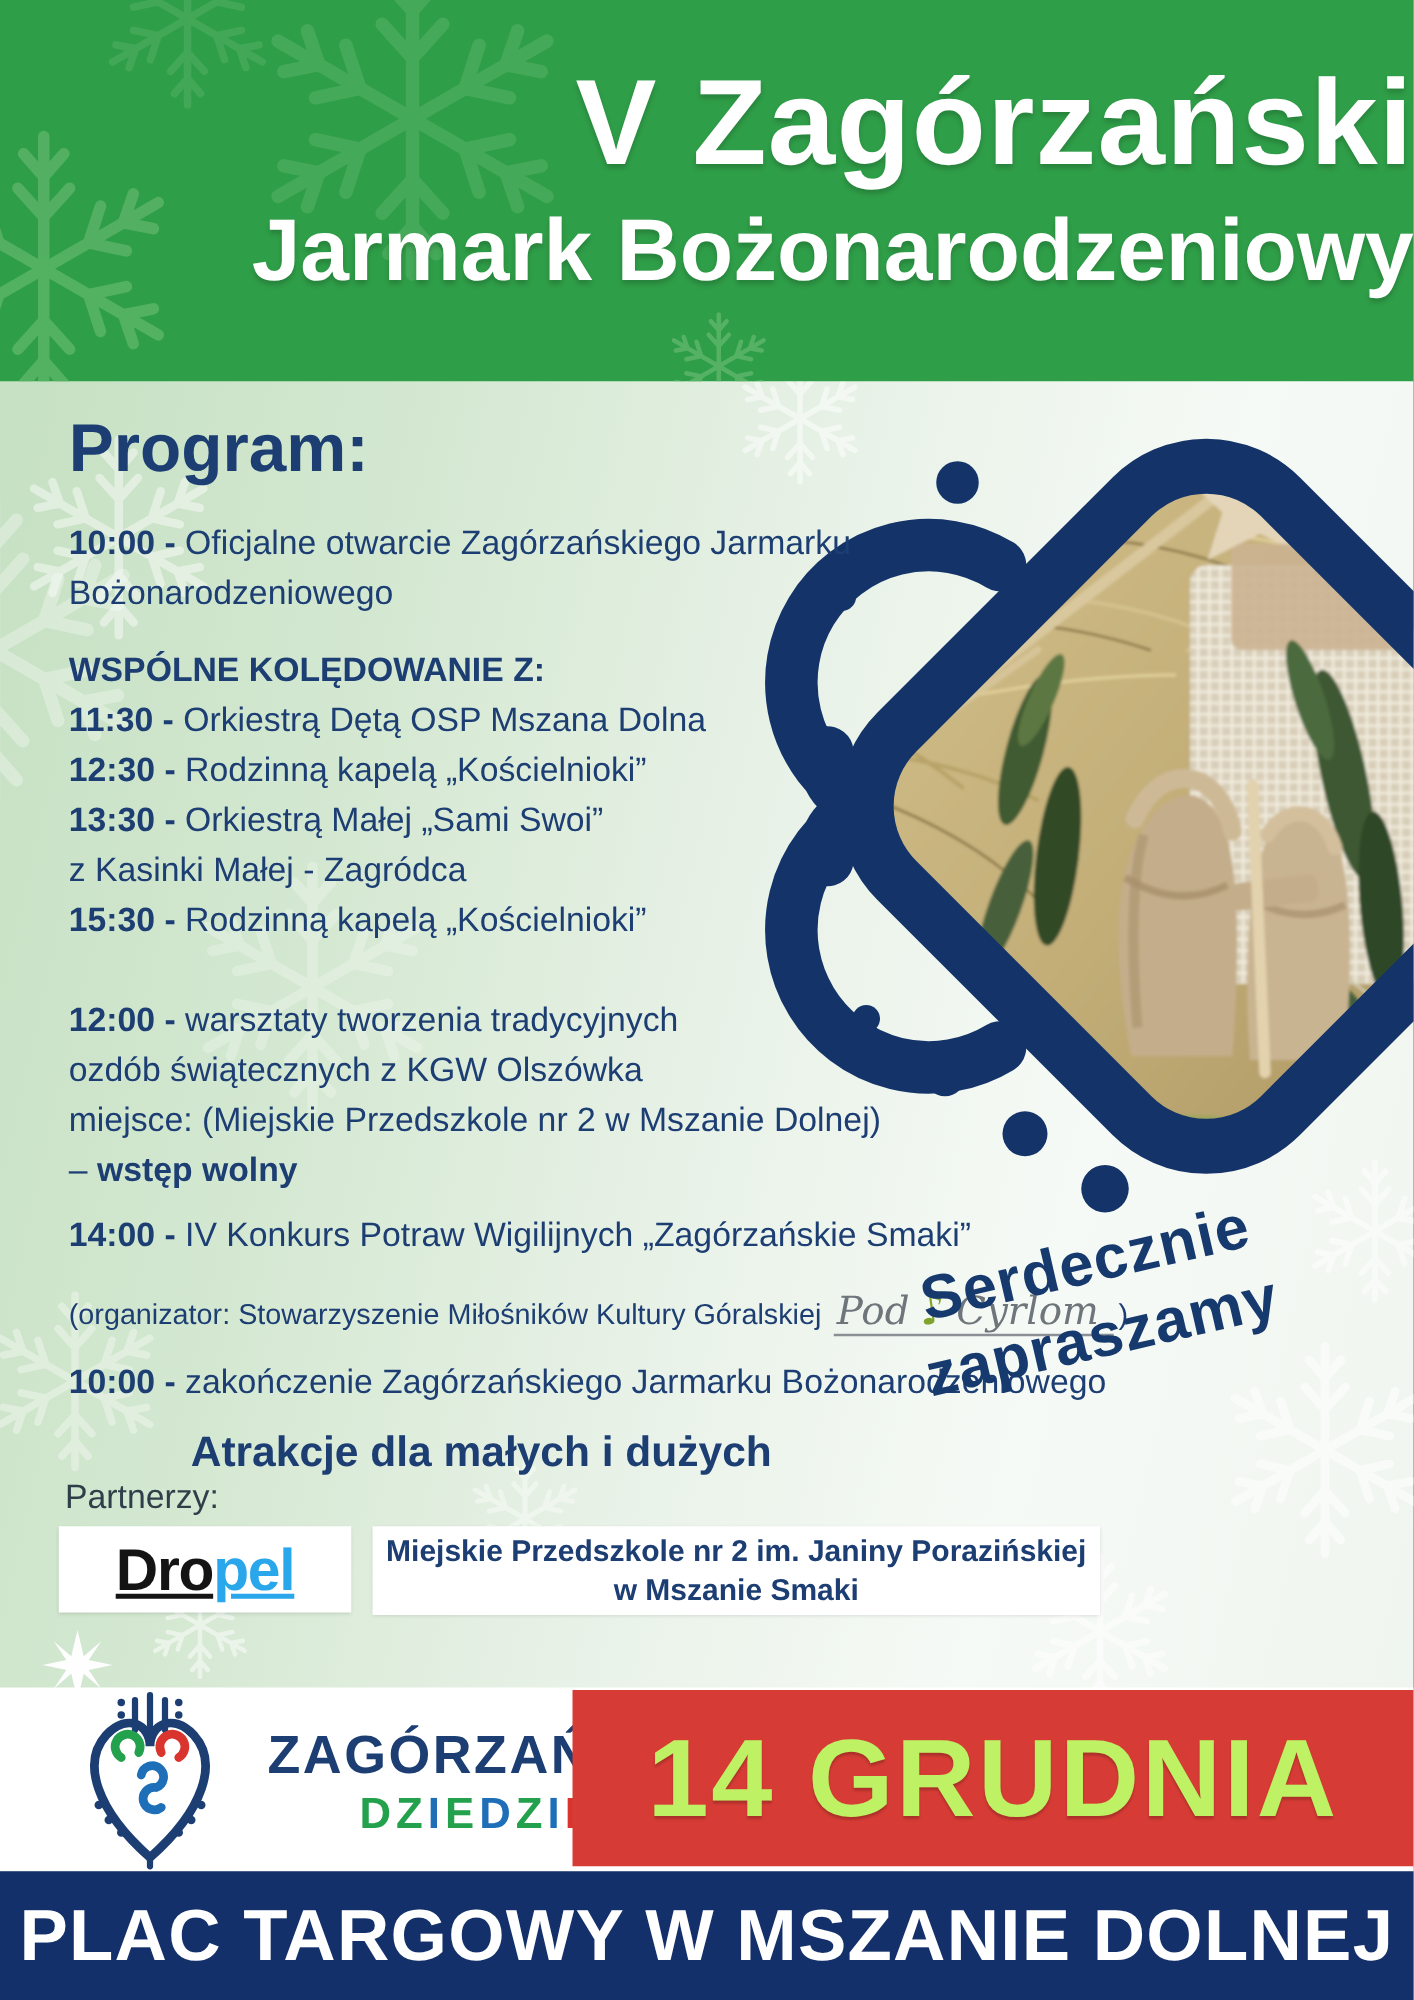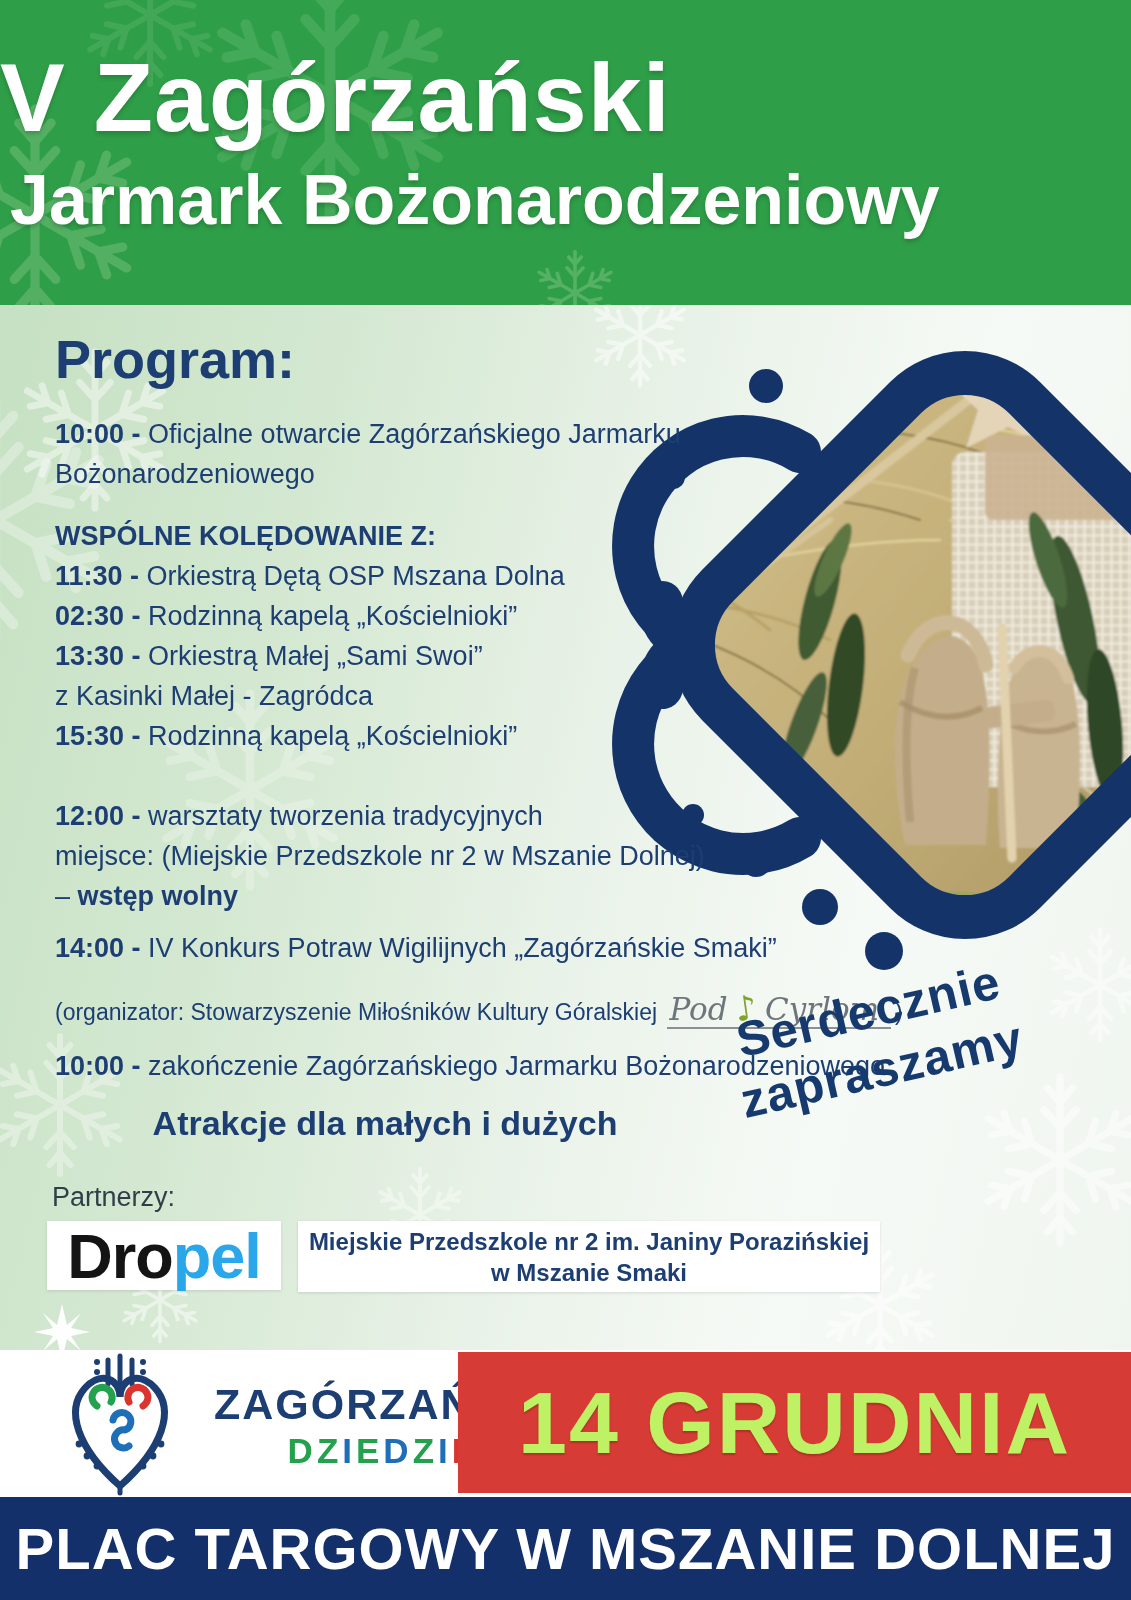--- a/index.html
+++ b/index.html
@@ -2,21 +2,21 @@
 <html><head>
 <meta charset="utf-8">
 <style>
   html,body{margin:0;padding:0;background:#666;}
   .poster{
     position:relative;width:1131px;height:1600px;margin:0 auto;overflow:hidden;
     font-family:"Liberation Sans",sans-serif;
     background:linear-gradient(103deg,#c3dfc0 0%,#d4e8d1 28%,#e9f2e8 52%,#f6faf6 72%,#eef4ee 100%);
   }
   .hdr{position:absolute;left:0;top:0;width:1131px;height:305px;background:#2f9e48;z-index:2;}
-  .hdr-inner{position:relative;z-index:3;text-align:left;color:#fff;}
+  .hdr-inner{position:relative;z-index:3;text-align:right;color:#fff;}
   .hdr-l1{margin-top:42px;font-size:97px;font-weight:bold;letter-spacing:1px;text-shadow:0 3px 4px rgba(0,0,0,.18);}
   .hdr-l2{margin-top:6px;font-size:70px;font-weight:bold;letter-spacing:0px;text-shadow:0 3px 4px rgba(0,0,0,.18);margin-left:10px;}
   svg.deco{position:absolute;left:0;top:0;z-index:1;}
   svg.hdr-deco{position:absolute;left:0;top:0;z-index:2;}
   .col{position:absolute;left:55px;top:328px;width:800px;z-index:4;color:#1c3e73;}
   .prog-title{font-size:54px;font-weight:bold;line-height:62px;margin-bottom:24px;}
   .p-line{font-size:27px;line-height:40px;white-space:nowrap;}
   .p-line .b{font-weight:bold;}
   .p-line.gap1{margin-top:22px;}
   .p-line.gap2{margin-top:40px;}
@@ -28,21 +28,21 @@
   .closing{margin-top:10px;}
   .attractions{margin-top:18px;width:660px;text-align:center;font-size:34px;font-weight:bold;}
   .invite{
     position:absolute;left:690px;top:980px;width:370px;z-index:4;
     transform:rotate(-13deg);text-align:center;color:#173a6e;
     font-size:49px;font-weight:bold;line-height:60px;letter-spacing:1px;
   }
   .partners-label{position:absolute;left:52px;top:1182px;font-size:27px;color:#2e3f49;z-index:4;}
   .dropel-box{position:absolute;left:47px;top:1221px;width:234px;height:69px;background:#fff;z-index:4;
     display:flex;align-items:center;justify-content:center;box-shadow:0 1px 3px rgba(0,0,0,.12);}
-  .dropel-box span{font-size:63px;font-weight:bold;letter-spacing:-1px;}
+  .dropel-box span{font-size:47px;font-weight:bold;letter-spacing:-1px;text-decoration:underline;}
   .dropel-black{color:#141414;}
   .dropel-blue{color:#29a7ea;}
   .preschool-box{position:absolute;left:298px;top:1221px;width:582px;height:71px;background:#fff;z-index:4;
     display:flex;flex-direction:column;align-items:center;justify-content:center;
     color:#1c3e73;font-weight:bold;font-size:24px;line-height:31px;box-shadow:0 1px 3px rgba(0,0,0,.12);}
   .strip{position:absolute;left:0;top:1350px;width:1131px;height:147px;background:#ffffff;z-index:3;}
   .brand{position:absolute;left:40px;top:1355px;height:140px;display:flex;align-items:center;z-index:4;}
   .brand-text{margin-left:14px;text-align:center;}
   .brand-l1{font-size:43px;font-weight:bold;color:#1c3e73;letter-spacing:2px;}
   .brand-l2{font-size:35px;font-weight:bold;letter-spacing:4px;margin-top:2px;}
@@ -201,25 +201,26 @@
     <div class="hdr-l2">Jarmark Bożonarodzeniowy</div>
   </div>
 
   <div class="col">
     <div class="prog-title">Program:</div>
     <div id="prog-lines">
         <div class="p-line"><span class="b">10:00 - </span><span> Oficjalne otwarcie Zagórzańskiego Jarmarku</span></div>
         <div class="p-line"><span>Bożonarodzeniowego</span></div>
         <div class="p-line gap1"><span class="b">WSPÓLNE KOLĘDOWANIE Z:</span></div>
         <div class="p-line"><span class="b">11:30 - </span><span>Orkiestrą Dętą OSP Mszana Dolna</span></div>
-        <div class="p-line"><span class="b">02:30 - </span><span>Rodzinną kapelą „Kościelnioki”</span></div>
+        <div class="p-line"><span class="b">12:30 - </span><span>Rodzinną kapelą „Kościelnioki”</span></div>
         <div class="p-line"><span class="b">13:30 - </span><span>Orkiestrą Małej „Sami Swoi”</span></div>
         <div class="p-line"><span>z Kasinki Małej - Zagródca</span></div>
         <div class="p-line"><span class="b">15:30 - </span><span>Rodzinną kapelą „Kościelnioki”</span></div>
         <div class="p-line gap2"><span class="b">12:00 - </span><span>warsztaty tworzenia tradycyjnych</span></div>
+        <div class="p-line"><span>ozdób świątecznych z KGW Olszówka</span></div>
         <div class="p-line"><span>miejsce: (Miejskie Przedszkole nr 2 w Mszanie Dolnej)</span></div>
         <div class="p-line"><span>– </span><span class="b">wstęp wolny</span></div>
         <div class="p-line gap3"><span class="b">14:00 - </span><span>IV Konkurs Potraw Wigilijnych „Zagórzańskie Smaki”</span></div>
       </div>
 
     <div class="org-line">
       <span>(organizator: Stowarzyszenie Miłośników Kultury Góralskiej</span>
       <span class="script-logo">
         <span>Pod</span>
         <span class="clef">♪</span>

